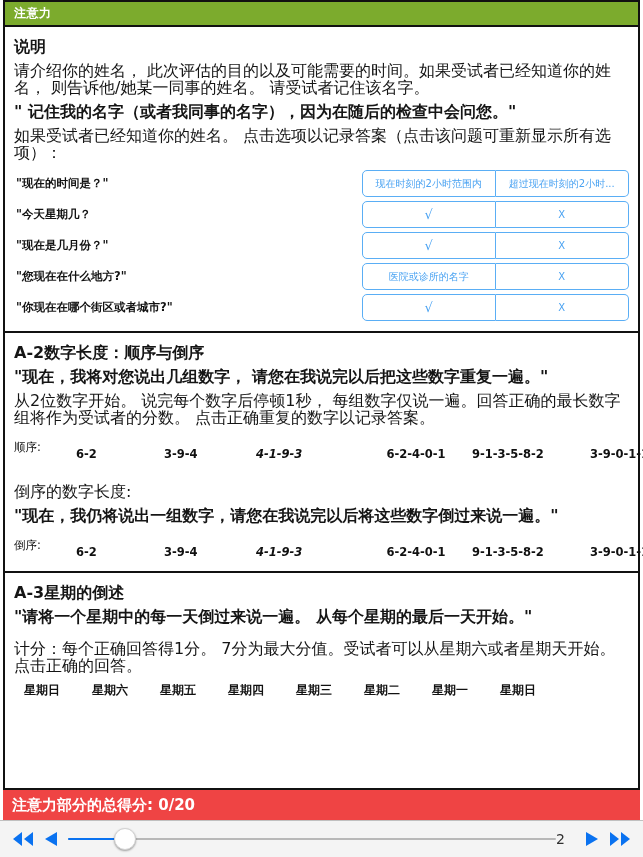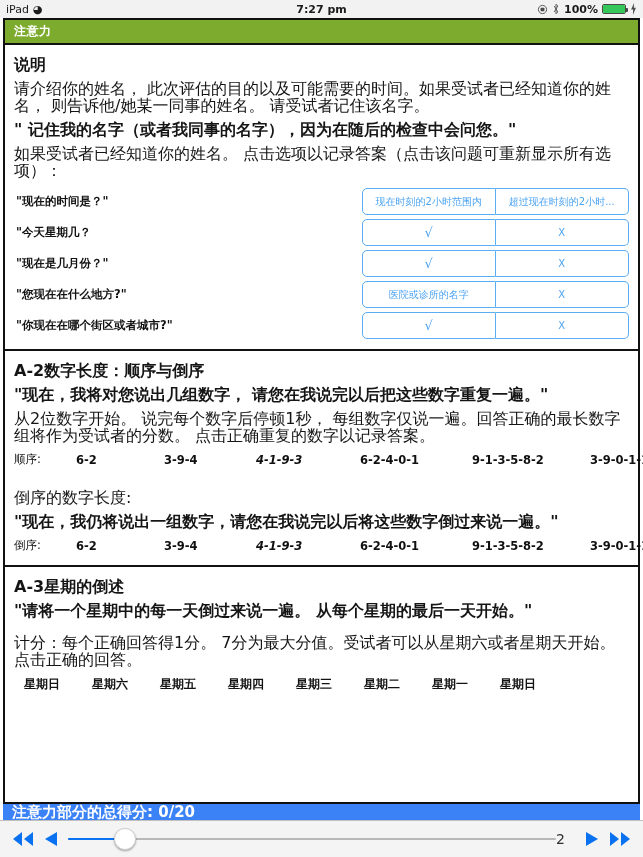--- a/index.html
+++ b/index.html
@@ -70,22 +70,22 @@
   }
   .sheet { border: 2px solid #111; border-top: 0; border-bottom: 0; height: 100%; }
 
   .band-green {
     background: #7cab2d; border-top: 2px solid #111; border-bottom: 2px solid #111;
     height: 27px; display: flex; align-items: center; padding: 0 9px;
   }
   .band-green span { color: #fff; font-size: 12px; font-weight: bold; letter-spacing: .5px; }
 
   .band-blue {
-    background: #3b82f6; border-top: 2px solid #111;
-    height: 18px; display: flex; align-items: center; padding: 0 9px;
+    background: #ef4444; border-top: 2px solid #111;
+    height: 32px; display: flex; align-items: center; padding: 0 9px;
     position: absolute; left: 3px; right: 3px; bottom: 0;
   }
   .band-blue span { color: #fff; font-size: 15px; font-weight: bold; }
 
   .section { padding: 6px 9px 8px 9px; }
   .rule { border-top: 2px solid #111; }
 
   p.t { font-size: 16px; color: #151515; line-height: 17px; margin: 7px 0; }
   p.t.b { font-weight: bold; }
   p.t.first { margin-top: 5px; }
@@ -104,26 +104,26 @@
   }
   .ansbtn.l { border-radius: 5px 0 0 5px; border-right-width: 1px; }
   .ansbtn.r { border-radius: 0 5px 5px 0; border-left: 0; }
   .ansbtn.tick { font-size: 13px; }
 
   
   .digits { display: flex; align-items: center; margin: 8px 0 4px 0; }
   .digits .lbl { font-size: 11.5px; color: #151515; width: 62px; flex: 0 0 62px; }
   .digits .seqs { display: flex; flex: 1 1 auto; }
   .digits .seq {
-    font-size: 11.5px; font-weight: bold; color: #101010; text-align: left;
+    font-size: 11.5px; font-weight: bold; color: #101010; text-align: left; margin-top: 13px;
   }
   .digits .seq.s0 { flex: 0 0 88px; }
   .digits .seq.s1 { flex: 0 0 92px; }
   .digits .seq.s2 { flex: 0 0 104px; font-style: italic; }
-  .digits .seq.s3 { flex: 0 0 112px; }
+  .digits .seq.s3 { flex: 0 0 112px; text-align: center; }
   .digits .seq.s4 { flex: 0 0 118px; }
   .digits .seq.s5 { flex: 0 0 auto; }
 
   
   .days { display: flex; margin-top: 8px; padding-left: 10px; }
   .day { flex: 0 0 68px; font-size: 12px; font-weight: bold; color: #111; }
 
   
   .pagebar {
     flex: 0 0 37px; height: 37px;
@@ -139,43 +139,20 @@
     box-shadow: 0 1px 2px rgba(0,0,0,.35);
   }
   .pagenum { font-size: 14px; color: #303030; margin: 0 6px 0 auto; padding-right: 4px; }
   .slider-wrap { flex: 1 1 auto; display: flex; align-items: center; }
 </style>
 </head>
 <body>
 
 <div id="app">
 
-  <div class="statusbar">
-    <div class="sb-left">
-      <span>iPad</span>
-      <span class="wifi-glyph">◕</span>
-    </div>
-    <div class="sb-center">7:27 pm</div>
-    <div class="sb-right">
-      <svg class="icn" style="width:11px;height:11px" viewBox="0 0 20 20">
-        <circle cx="10" cy="10" r="7.5" fill="none" stroke="#4a4a4a" stroke-width="1.6"></circle>
-        <rect x="6.5" y="7" width="7" height="6" rx="1" fill="#4a4a4a"></rect>
-      </svg>
-      <svg class="icn" style="width:8px;height:12px" viewBox="0 0 12 20">
-        <path d="M3 5 L9 15 L6 18 L6 2 L9 5 L3 15" fill="none" stroke="#4a4a4a" stroke-width="1.4" stroke-linejoin="round"></path>
-      </svg>
-      <span>100%</span>
-      <span class="battery">
-          <i></i>
-        </span>
-      <svg class="icn" style="width:7px;height:12px" viewBox="0 0 10 20">
-        <path d="M6 0 L1 11 H4.5 L4 20 L9 8 H5.5 Z" fill="#4a4a4a"></path>
-      </svg>
-    </div>
-  </div>
 
 
   <div class="body-wrap">
     <div class="sheet">
 
       <div class="band-green">
         <span>注意力</span>
       </div>
 
       <div class="section">

